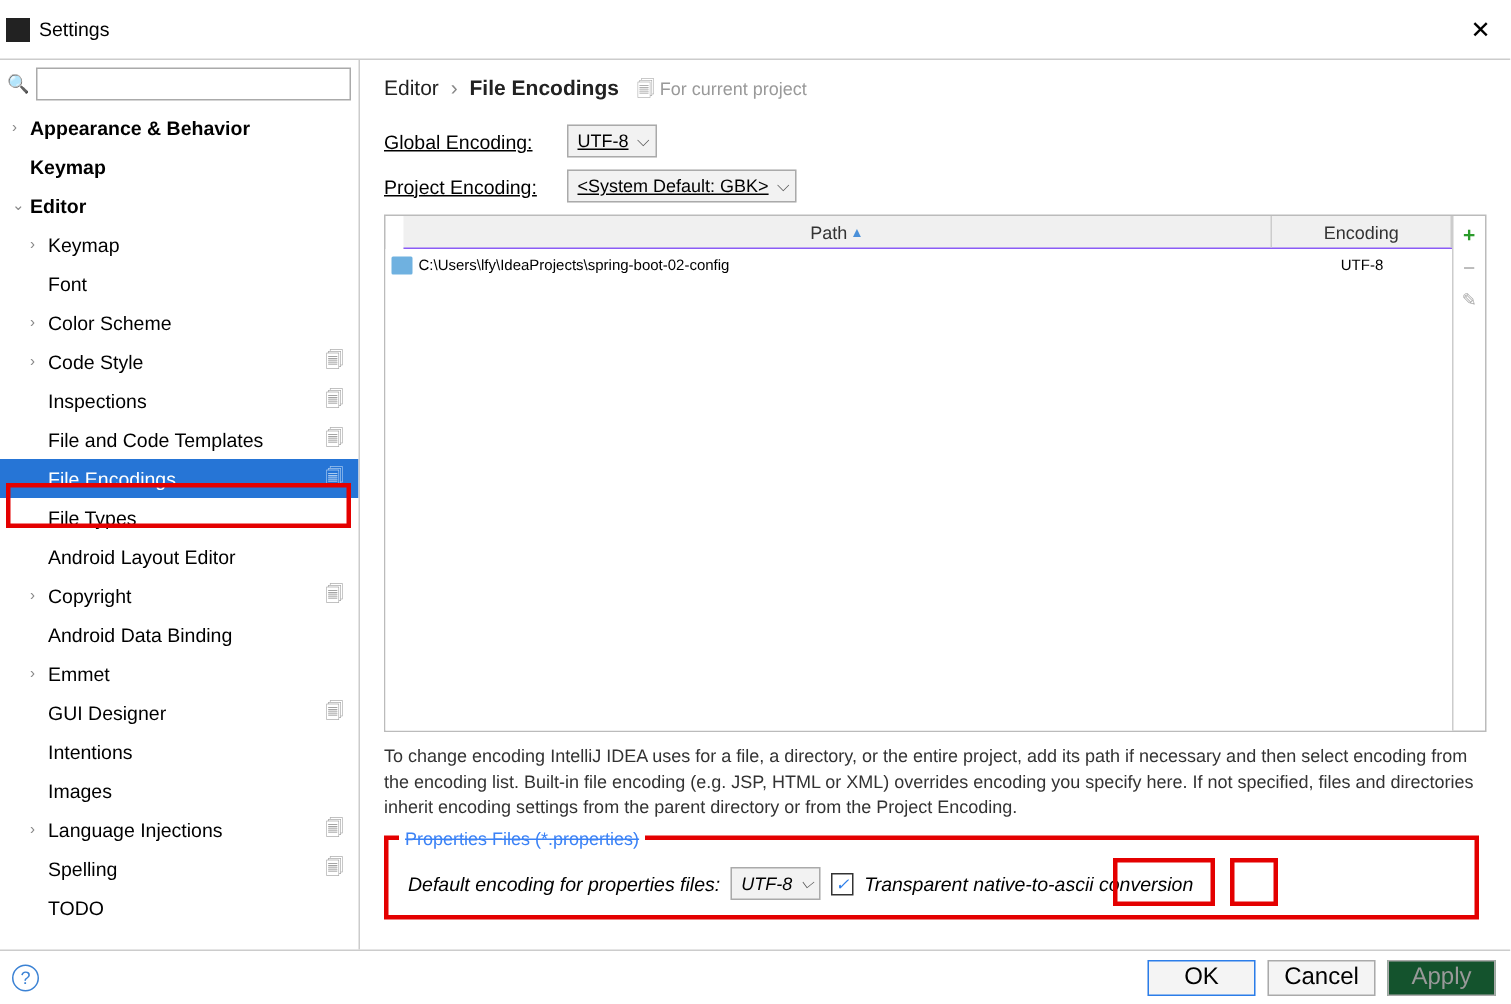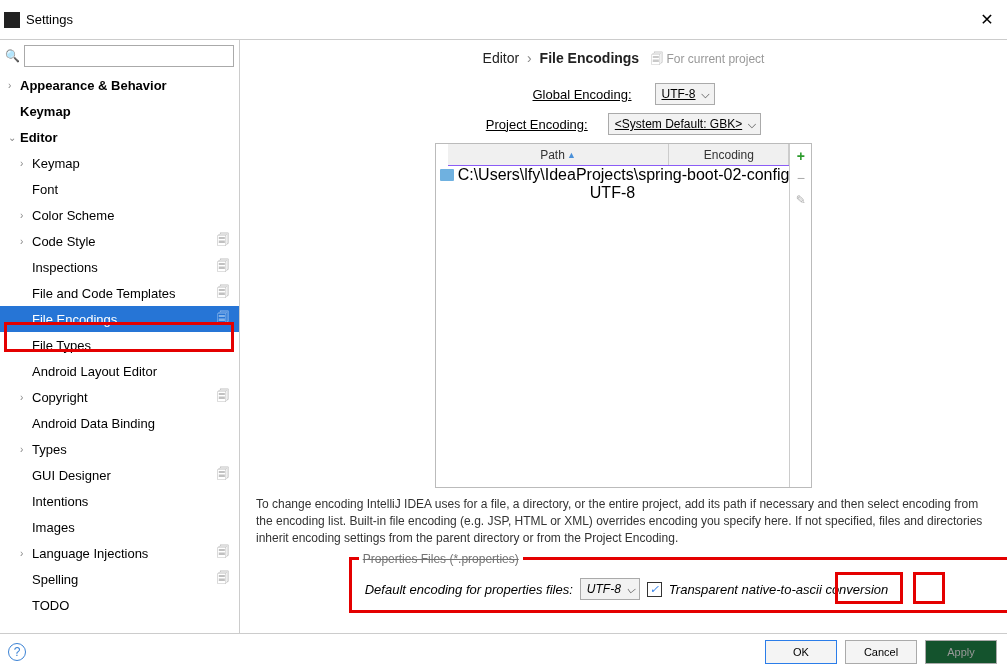--- a/index.html
+++ b/index.html
@@ -16,58 +16,58 @@
 .tree { flex: 1; overflow: auto; }
 .tree-item { height: 26px; display: flex; align-items: center; padding-left: 8px; cursor: pointer; position: relative; }
 .tree-item .arrow { width: 12px; display: inline-block; color: #888; font-size: 10px; }
 .tree-item .label { flex: 1; }
 .tree-item .copy-icon { color: #8a8a8a; margin-right: 10px; font-size: 12px; }
 .tree-item.depth1 { padding-left: 20px; }
 .tree-item.bold .label { font-weight: bold; }
 .tree-item.selected { background: #2675d6; color: #fff; }
 .tree-item.selected .copy-icon { color: #cfe2f7; }
 .highlight-box-tree { position: absolute; left: 4px; top: 282px; width: 230px; height: 30px; border: 3px solid #e40000; pointer-events: none; }
-.content { flex: 1; padding: 10px 16px 2px 16px; position: relative; display: flex; flex-direction: column; align-items: center; }
+.content { flex: 1; padding: 10px 16px 2px 16px; position: relative; display: flex; flex-direction: column; }
 .breadcrumb { font-size: 14px; margin-bottom: 12px; }
 .breadcrumb .crumb { color: #222; }
 .breadcrumb .sep { color: #888; margin: 0 4px; }
 .breadcrumb .current { font-weight: bold; }
 .breadcrumb .hint { color: #999; margin-left: 8px; font-size: 12px; }
 .enc-row { display: flex; align-items: center; margin-bottom: 8px; gap: 12px; text-decoration: underline; }
 .enc-row .lbl { width: 110px; }
 .enc-select { border: 1px solid #aaa; background: #f2f2f2; height: 22px; padding: 1px 18px 1px 6px; font-size: 12px; position: relative; display: inline-flex; align-items: center; }
 .enc-select::after { content: "⌵"; position: absolute; right: 4px; color: #555; font-size: 11px; }
 .table-wrap { border: 1px solid #bbb; height: 345px; display: flex; }
 .table-main { flex: 1; display: flex; flex-direction: column; }
 .thead { display: flex; background: #f0f0f0; border-bottom: 1px solid #8b5cf6; height: 22px; font-size: 12px; margin-left: 12px; }
 .thead .th { border-right: 1px solid #ccc; display: flex; align-items: center; justify-content: center; color: #333; }
 .th-path { flex: 1; }
 .th-enc { width: 120px; }
 .sort-ind { color: #4a90d9; font-size: 9px; margin-left: 2px; }
 .tbody { flex: 1; overflow: auto; background: #fff; }
-.trow { display: flex; height: 22px; align-items: center; font-size: 16px; flex-direction: column; }
+.trow { display: flex; height: 22px; align-items: center; font-size: 10px; }
 .td-path { flex: 1; padding-left: 4px; display: flex; align-items: center; gap: 4px; }
 .td-enc { width: 120px; text-align: center; }
 .folder-icon { width: 14px; height: 12px; background: #6fb1e0; border-radius: 1px; display: inline-block; }
 .table-side { width: 22px; border-left: 1px solid #ccc; display: flex; flex-direction: column; align-items: center; padding-top: 4px; gap: 6px; }
 .side-btn { width: 16px; height: 16px; display: flex; align-items: center; justify-content: center; font-size: 14px; cursor: pointer; }
 .plus-btn { color: #2b9b2b; font-weight: bold; }
 .minus-btn { color: #aaa; }
 .pen-btn { color: #aaa; font-size: 12px; }
 .help-text { font-size: 12px; color: #333; margin-top: 8px; line-height: 1.4; }
 .props-section { margin-top: 14px; position: relative; }
-.fieldset-legend { position: absolute; top: -8px; left: 10px; background: #fff; padding: 0 4px; font-size: 12px; color: #737373; z-index: 1; }
+.fieldset-legend { position: absolute; top: -8px; left: 10px; background: #fff; padding: 0 4px; font-size: 12px; color: #3b82f6; z-index: 1; }
 .props-row { display: flex; align-items: center; gap: 7px; padding: 18px 10px 10px 16px; font-size: 13px; position: relative; font-style: italic; }
 .chk { width: 15px; height: 15px; border: 1px solid #333; display: inline-flex; align-items: center; justify-content: center; font-size: 11px; color: #2b7de9; }
 .highlight-box-props-outer { position: absolute; border: 3px solid #e40000; left: 0; top: -3px; width: 730px; height: 56px; pointer-events: none; }
 .highlight-box-sel { position: absolute; border: 3px solid #e40000; left: 486px; top: 12px; width: 68px; height: 32px; pointer-events: none; }
 .highlight-box-chk { position: absolute; border: 3px solid #e40000; left: 564px; top: 12px; width: 32px; height: 32px; pointer-events: none; }
 .footer { position: absolute; bottom: 0; left: 0; right: 0; height: 36px; border-top: 1px solid #ccc; display: flex; align-items: center; justify-content: flex-end; padding-right: 10px; gap: 8px; background: #fff; }
 .footer .help-btn { position: absolute; left: 8px; bottom: 8px; width: 18px; height: 18px; border-radius: 50%; border: 1px solid #3b82d4; color: #3b82d4; display: flex; align-items: center; justify-content: center; font-size: 12px; cursor: pointer; }
-.btn { height: 24px; min-width: 72px; border: 1px solid #aaa; background: #f4f4f4; font-size: 11px; cursor: pointer; }
+.btn { height: 24px; min-width: 72px; border: 1px solid #aaa; background: #f4f4f4; font-size: 16px; cursor: pointer; }
 .btn.primary { border: 1px solid #2b7de9; }
 .btn.disabled { color: #999; background: #14532d; }
 .strike { text-decoration: line-through; }
 </style>
 </head>
 <body>
 
 <div class="title-bar">
   <div class="app-icon"></div>
   <div class="title-text">Settings</div>
@@ -137,21 +137,21 @@
           <span class="arrow">›</span>
           <span class="label">Copyright</span>
           <span class="copy-icon">🗐</span>
         </div>
         <div class="tree-item depth1">
           <span class="arrow"></span>
           <span class="label">Android Data Binding</span>
         </div>
         <div class="tree-item depth1">
           <span class="arrow">›</span>
-          <span class="label">Types</span>
+          <span class="label">Emmet</span>
         </div>
         <div class="tree-item depth1">
           <span class="arrow"></span>
           <span class="label">GUI Designer</span>
           <span class="copy-icon">🗐</span>
         </div>
         <div class="tree-item depth1">
           <span class="arrow"></span>
           <span class="label">Intentions</span>
         </div>

